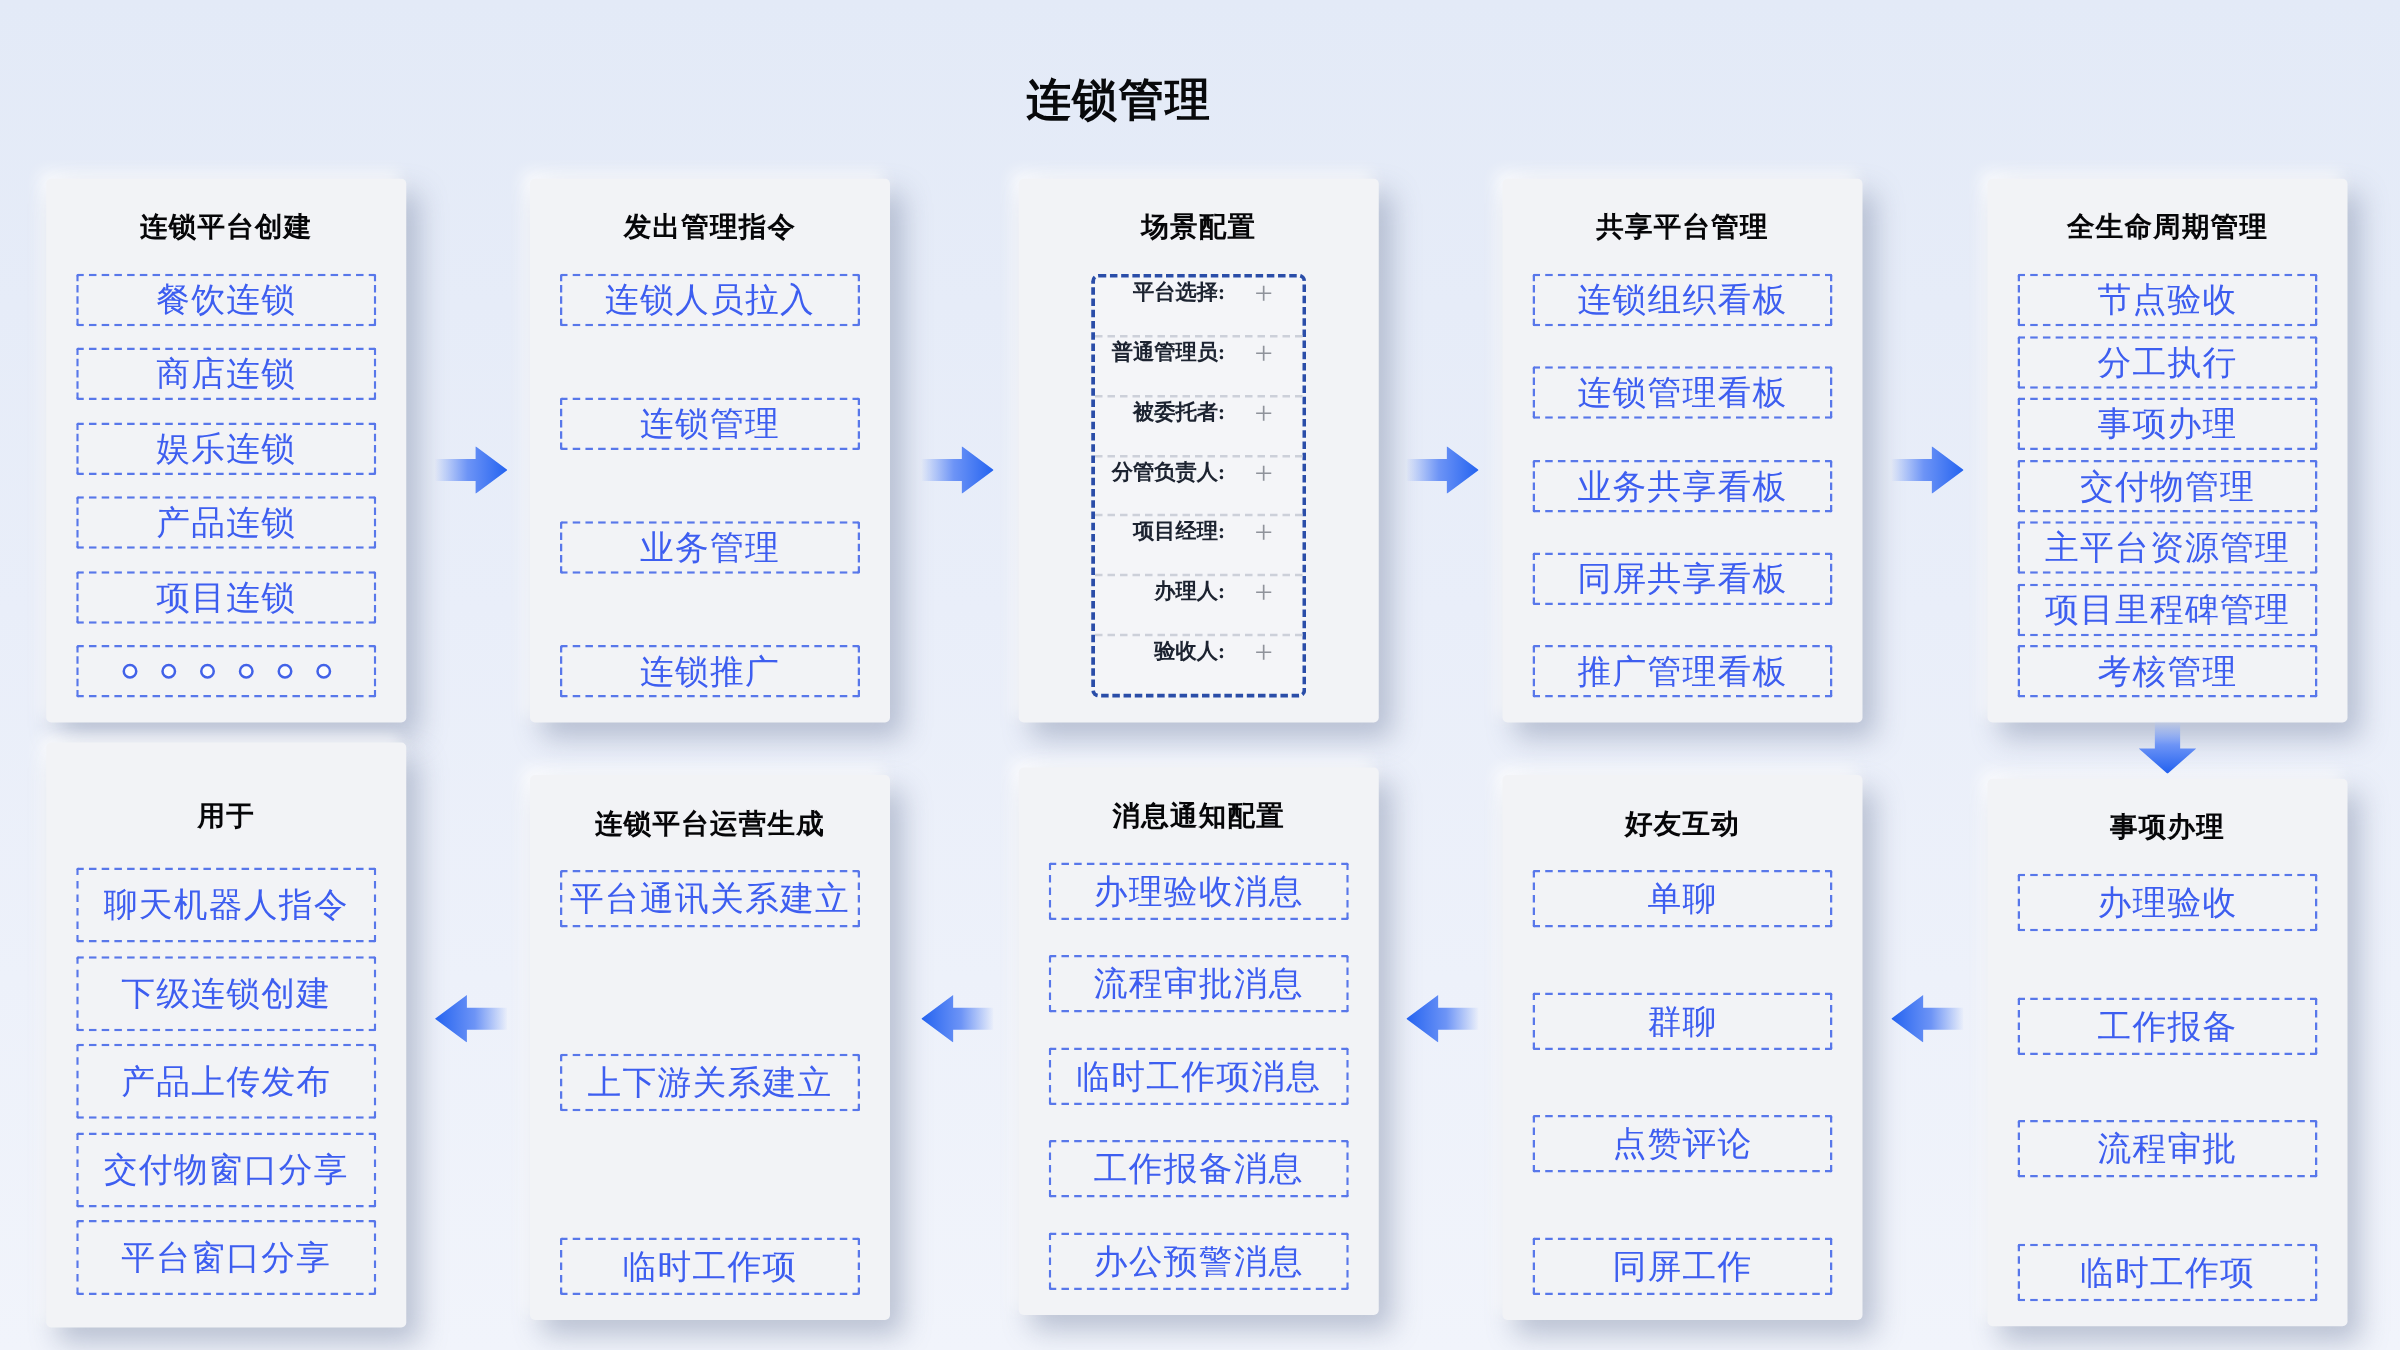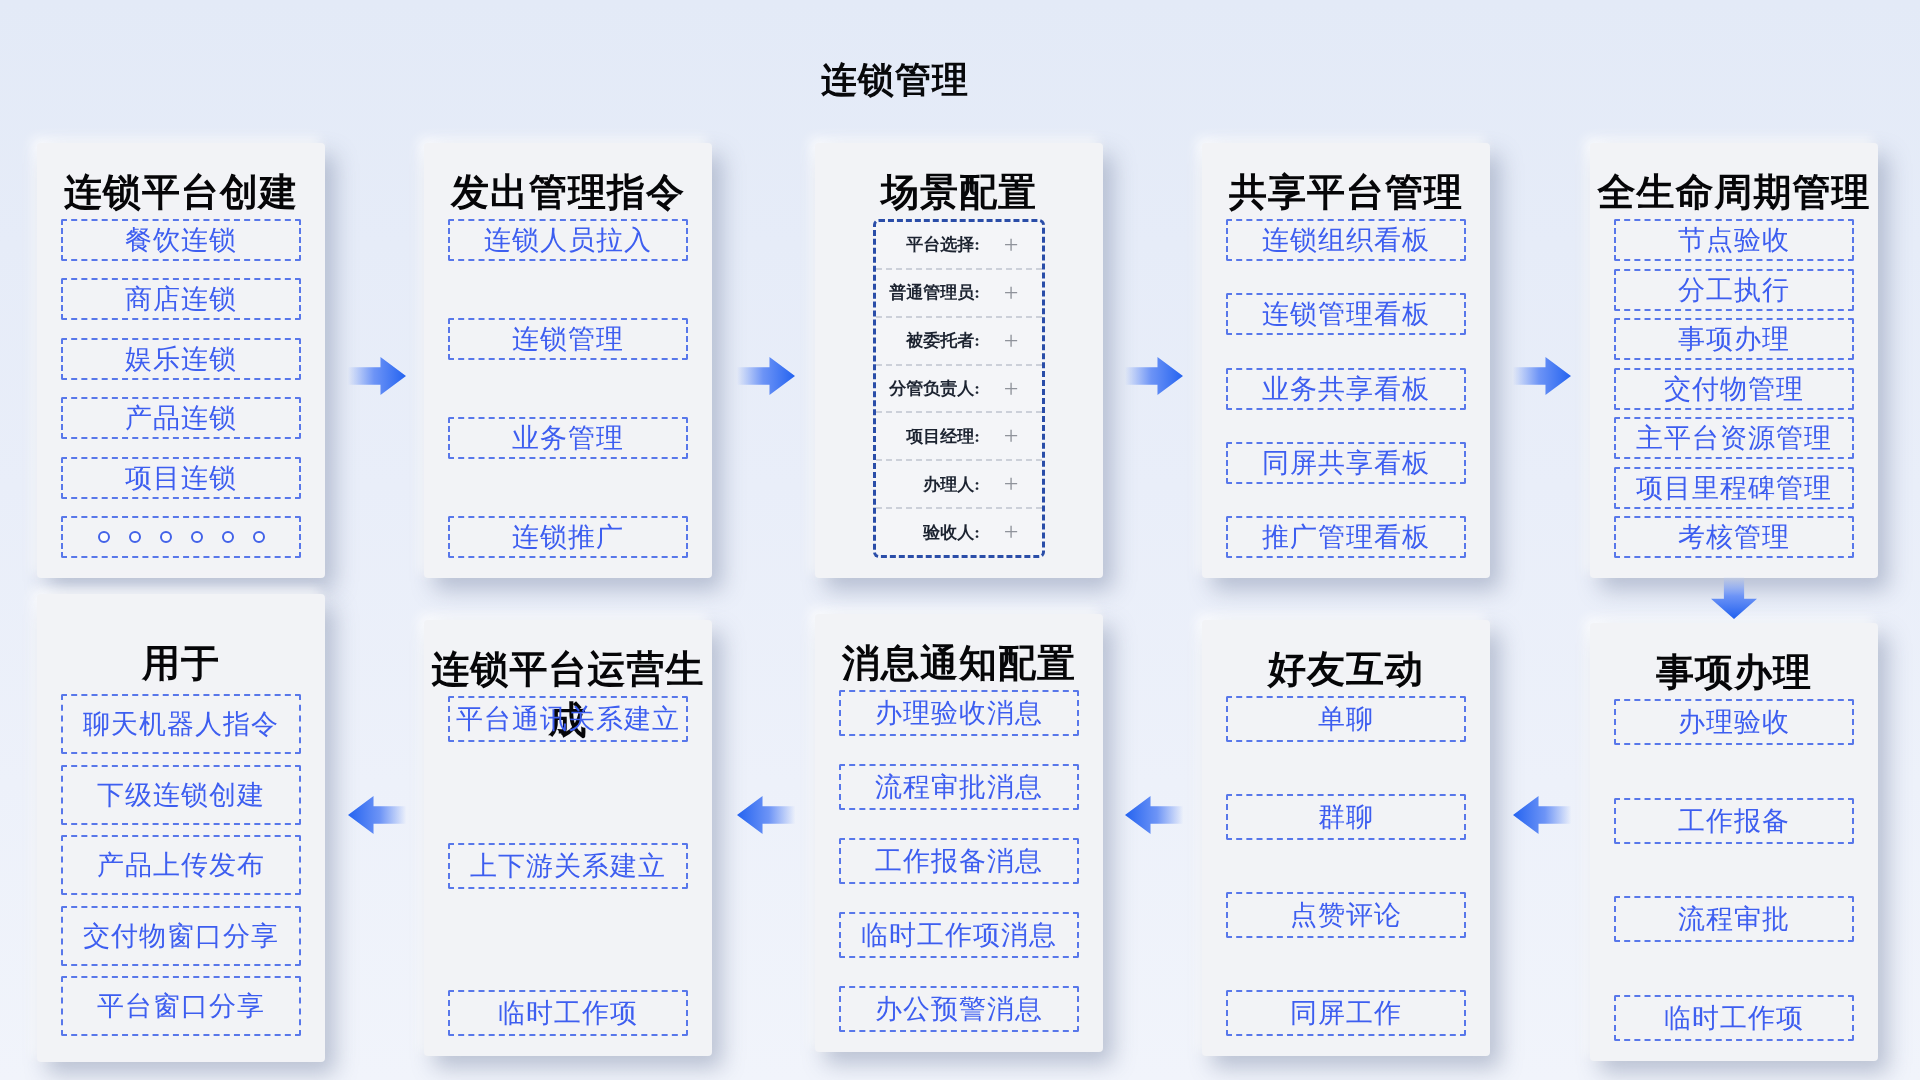--- a/index.html
+++ b/index.html
@@ -3,38 +3,38 @@
 <meta charset="utf-8">
 <style>
   html,body{margin:0;padding:0;background:#e8edf8;}
   .stage{position:relative;width:1920px;height:1080px;overflow:hidden;
          background:linear-gradient(180deg,#e3eaf7 0%,#e9eef9 45%,#f1f4fb 100%);
          font-family:Liberation Serif, serif;}
   .main-title{position:absolute;top:56px;left:895px;transform:translateX(-50%);
               font-size:36px;font-weight:700;color:#08090b;letter-spacing:1px;white-space:nowrap;}
   .panel{position:absolute;background:#f2f3f6;border-radius:4px;
          box-shadow:10px 12px 22px rgba(118,131,161,0.45),-5px -5px 12px rgba(255,255,255,0.85);}
-  .ptitle{margin:0;padding-top:24px;text-align:center;font-size:38px;font-weight:700;color:#060608;letter-spacing:1px;}
+  .ptitle{margin:0;padding-top:24px;text-align:center;font-size:22px;font-weight:700;color:#060608;letter-spacing:1px;}
   .content{position:absolute;left:24px;right:24px;top:76px;bottom:20px;
            display:flex;flex-direction:column;justify-content:space-between;}
   .p6 .ptitle{padding-top:44px;}
   .p6 .content{top:100px;bottom:26px;}
   .chip{display:flex;align-items:center;justify-content:center;
         border:2px dashed #5877ea;border-radius:2px;
         color:#3d5ef0;font-size:27px;letter-spacing:1px;height:42px;box-sizing:border-box;
         background:transparent;cursor:default;white-space:nowrap;}
   .p6 .chip{height:60px;}
   .p7 .chip,.p8 .chip,.p9 .chip,.p10 .chip{height:46px;}
   .dots-row{display:flex;align-items:center;justify-content:center;gap:19px;}
   .dot{width:8px;height:8px;border:2.5px solid #4262e8;border-radius:50%;background:#fbfcfe;}
   
   .scenebox{width:172px;height:100%;margin:0 auto;box-sizing:border-box;
             border:3px dashed #2a4da8;border-radius:6px;display:flex;flex-direction:column;
             background:#f4f5f8;}
-  .srow{flex:1;display:flex;align-items:center;border-bottom:2px dashed #ccd0d9;}
+  .srow{flex:1;display:flex;align-items:flex-start;border-bottom:2px dashed #ccd0d9;}
   .srow:last-child{border-bottom:none;}
   .slabel{width:104px;text-align:right;font-size:17px;font-weight:700;color:#1c2330;white-space:nowrap;}
   .plus{flex:1;text-align:center;font-size:26px;font-weight:300;color:#8f939b;line-height:1;cursor:pointer;}
   
   .arrow{position:absolute;}
   .arrow.right{width:58px;height:38px;
     background:linear-gradient(90deg,rgba(219,228,249,0.10) 0%,#6d94f6 45%,#2463f0 100%);
     clip-path:polygon(0 27%,56% 27%,56% 0,100% 50%,56% 100%,56% 73%,0 73%);}
   .arrow.left{width:58px;height:38px;
     background:linear-gradient(270deg,rgba(219,228,249,0.10) 0%,#6d94f6 45%,#2463f0 100%);
@@ -168,22 +168,22 @@
       <div class="chip">上下游关系建立</div>
       <div class="chip">临时工作项</div>
     </div>
   </section>
 
   <section class="panel p8">
     <h2 class="ptitle">消息通知配置</h2>
     <div class="content">
       <div class="chip">办理验收消息</div>
       <div class="chip">流程审批消息</div>
+      <div class="chip">临时工作项消息</div>
       <div class="chip">工作报备消息</div>
-      <div class="chip">临时工作项消息</div>
       <div class="chip">办公预警消息</div>
     </div>
   </section>
 
   <section class="panel p9">
     <h2 class="ptitle">好友互动</h2>
     <div class="content">
       <div class="chip">单聊</div>
       <div class="chip">群聊</div>
       <div class="chip">点赞评论</div>

